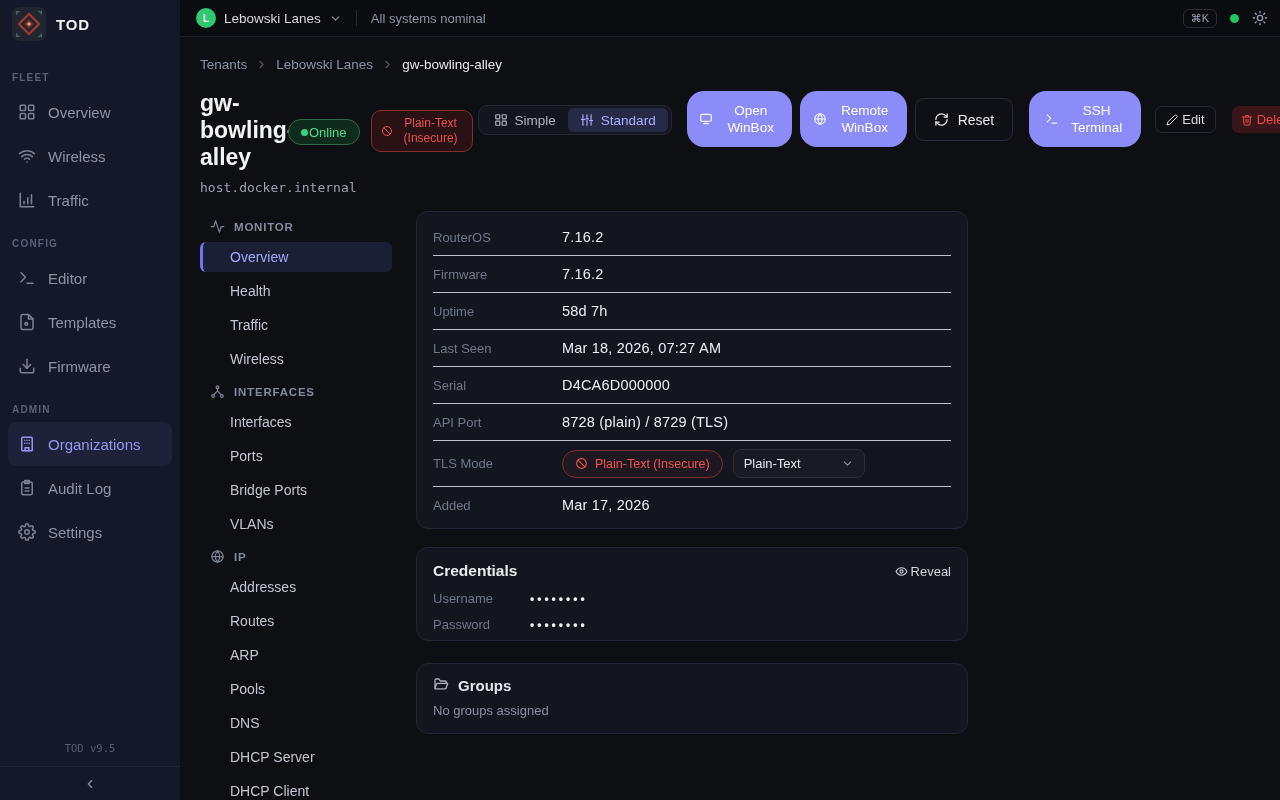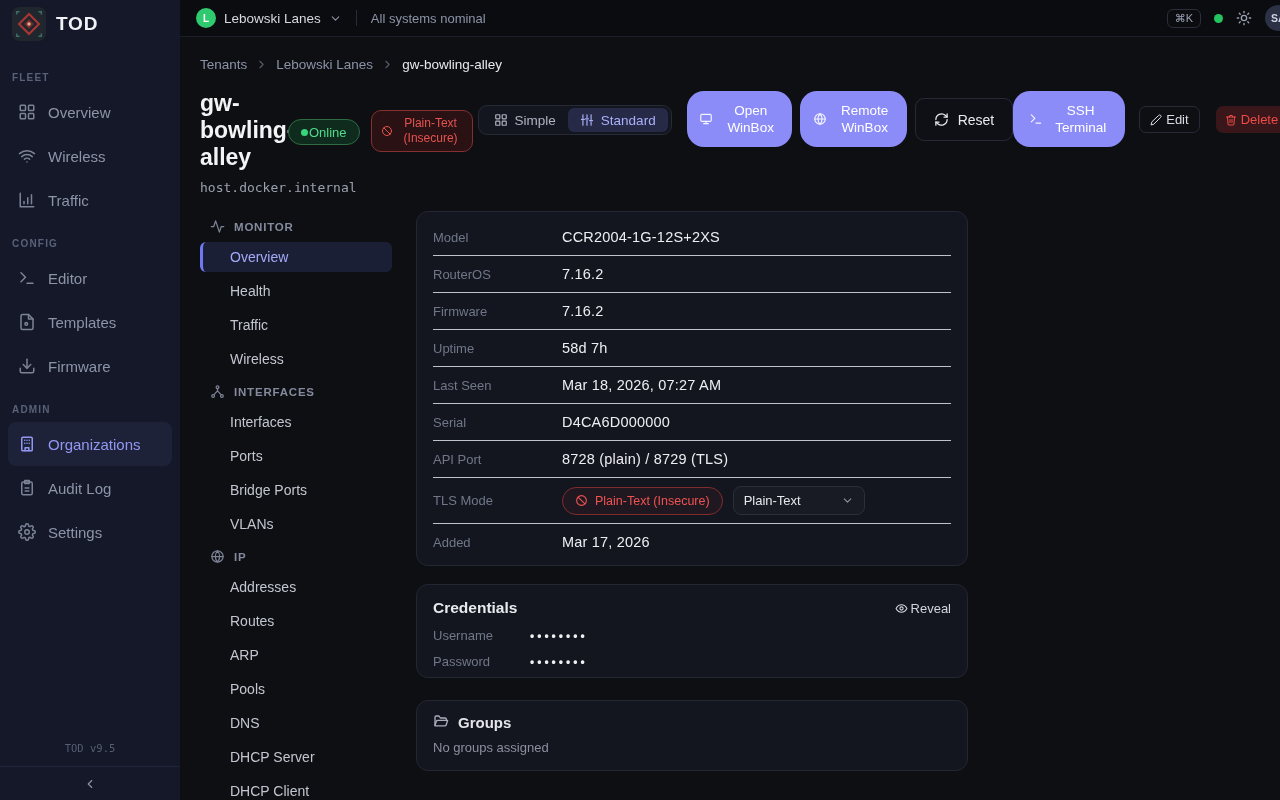--- a/index.html
+++ b/index.html
@@ -7,21 +7,21 @@
     font-family:"Liberation Sans",sans-serif;color:#e5e7ec;-webkit-font-smoothing:antialiased}
   .icon{display:inline-flex;width:16px;height:16px;flex:none}
   .icon svg{width:100%;height:100%}
 
   .app{display:flex;width:1280px;height:800px}
 
   
   .sidebar{width:180px;min-width:180px;background:#141829;display:flex;flex-direction:column;height:100%}
   .logo-row{display:flex;align-items:center;gap:10px;padding:7px 12px;height:48px;cursor:pointer}
   .logo-icon{width:34px;height:34px}
-  .logo-text{font-size:19px;font-weight:700;letter-spacing:.8px;color:#f0f2f6}
+  .logo-text{font-size:15px;font-weight:700;letter-spacing:.8px;color:#f0f2f6}
   .side-nav{flex:1;padding:8px 8px 0;overflow:hidden}
   .side-section-label{font-size:10px;font-weight:700;letter-spacing:1.2px;color:#596179;margin:16px 4px 4px;height:14px}
   .side-item{display:flex;align-items:center;gap:12px;height:44px;padding:0 10px;border-radius:8px;
     color:#8d94a8;font-size:15px;cursor:pointer}
   .side-item .icon{width:18px;height:18px;color:#7c8396}
   .side-item.active{background:#1e2239;color:#9298f2}
   .side-item.active .icon{color:#9298f2}
   .version{text-align:center;font-family:"DejaVu Sans Mono",monospace;font-size:10.5px;color:#565e72;padding:8px 0 12px}
   .collapse-row{border-top:1px solid #20243a;height:34px;display:flex;align-items:center;justify-content:center;color:#8b93a7;cursor:pointer}
   .collapse-row .icon{width:14px;height:14px}
@@ -70,21 +70,21 @@
   .toggle-opt .icon{width:14px;height:14px}
   .toggle-opt.active{background:#262a47;color:#a9b0fa}
 
   .btn{display:flex;align-items:center;justify-content:center;cursor:pointer;border:none;font-family:inherit;flex:none}
   .btn-primary{margin-top:1px;height:56px;border-radius:17px;background:#8b8cf8;color:#fff;
     font-size:13.5px;line-height:17px;gap:9px;padding:0 10px}
   .btn-primary .icon{width:14px;height:14px;opacity:.92}
   .btn-primary .lbl{width:58px;text-align:center}
   .w-open{width:105px;margin-left:15px}
   .w-remote{width:107px;margin-left:8px}
-  .w-ssh{width:112px;margin-left:0}
+  .w-ssh{width:112px;margin-left:16px}
   .btn-outline{margin-top:8px;margin-left:8px;height:43px;border-radius:9px;background:#0e1016;
     border:1px solid #262a36;color:#e8eaef;font-size:14px;gap:9px;padding:0 18px}
   .btn-outline .icon{width:15px;height:15px}
   .btn-edit{margin-top:16px;margin-left:14px;height:27px;border-radius:7px;background:transparent;
     border:1px solid #262a36;color:#d9dce3;font-size:13px;gap:4px;padding:0 10px}
   .btn-edit .icon{width:12px;height:12px}
   .btn-danger{margin-top:16px;margin-left:16px;height:27px;border-radius:7px;background:#38161a;
     color:#ef4b47;font-size:13px;gap:4px;padding:0 9px}
   .btn-danger .icon{width:12px;height:12px}
 
@@ -456,27 +456,20 @@
             <div class="subnav-item">Routes</div>
             <div class="subnav-item">ARP</div>
             <div class="subnav-item">Pools</div>
             <div class="subnav-item">DNS</div>
             <div class="subnav-item">DHCP Server</div>
             <div class="subnav-item">DHCP Client</div>
           </nav>
 
         <div class="panels">
           <section class="panel panel-details" id="detail-rows">
-              <div class="drow">
-                <div class="drow-inner">
-                  <span class="drow-label">Model</span>
-                  <span class="drow-value">CCR2004-1G-12S+2XS</span>
-                </div>
-                <div class="ddiv"></div>
-              </div>
               <div class="drow">
                 <div class="drow-inner">
                   <span class="drow-label">RouterOS</span>
                   <span class="drow-value">7.16.2</span>
                 </div>
                 <div class="ddiv"></div>
               </div>
               <div class="drow">
                 <div class="drow-inner">
                   <span class="drow-label">Firmware</span>

